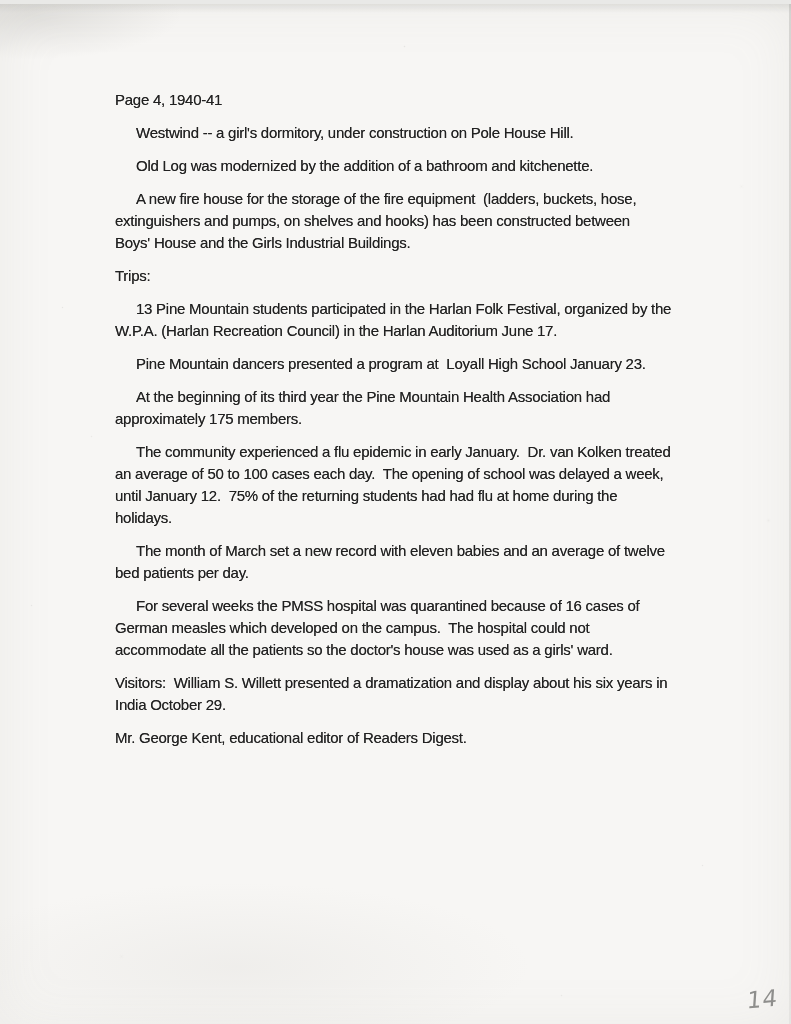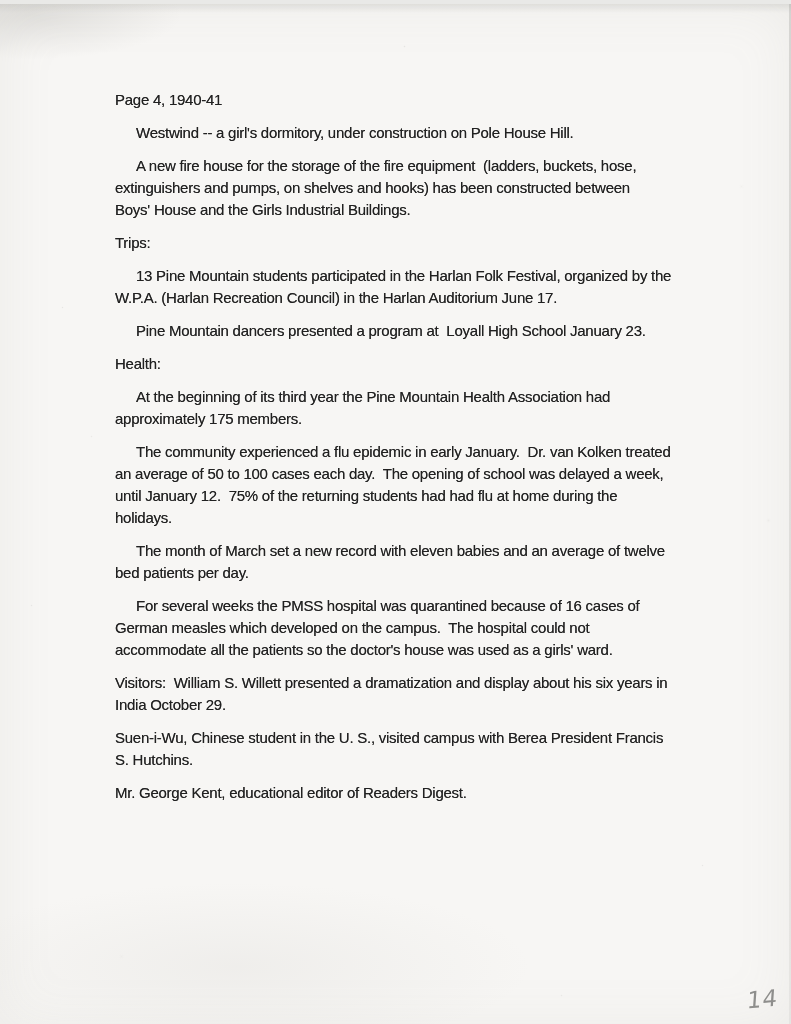--- a/index.html
+++ b/index.html
@@ -79,44 +79,42 @@
 
 <div class="scan-page">
 
   <div class="scan-edge-right"></div>
   <div class="scan-specks"></div>
 
   <div class="doc-content">
     <p class="para">Page 4, 1940-41</p>
 
     <p class="para indent">Westwind -- a girl's dormitory, under construction on Pole House Hill.</p>
+    <p class="para indent">Old Log was modernized by the addition of a bathroom and kitchenette.</p>
     <p class="para indent">A new fire house for the storage of the fire equipment  (ladders, buckets, hose,
 extinguishers and pumps, on shelves and hooks) has been constructed between
 Boys' House and the Girls Industrial Buildings.</p>
 
     <p class="para">Trips:</p>
     <p class="para indent">13 Pine Mountain students participated in the Harlan Folk Festival, organized by the
 W.P.A. (Harlan Recreation Council) in the Harlan Auditorium June 17.</p>
     <p class="para indent">Pine Mountain dancers presented a program at  Loyall High School January 23.</p>
 
-    <p class="para">Health:</p>
     <p class="para indent">At the beginning of its third year the Pine Mountain Health Association had
 approximately 175 members.</p>
     <p class="para indent">The community experienced a flu epidemic in early January.  Dr. van Kolken treated
 an average of 50 to 100 cases each day.  The opening of school was delayed a week,
 until January 12.  75% of the returning students had had flu at home during the
 holidays.</p>
     <p class="para indent">The month of March set a new record with eleven babies and an average of twelve
 bed patients per day.</p>
     <p class="para indent">For several weeks the PMSS hospital was quarantined because of 16 cases of
 German measles which developed on the campus.  The hospital could not
 accommodate all the patients so the doctor's house was used as a girls' ward.</p>
 
     <p class="para">Visitors:  William S. Willett presented a dramatization and display about his six years in
 India October 29.</p>
-    <p class="para">Suen-i-Wu, Chinese student in the U. S., visited campus with Berea President Francis
-S. Hutchins.</p>
     <p class="para">Mr. George Kent, educational editor of Readers Digest.</p>
   </div>
 
   <div class="handwritten-pagenum">14</div>
 
 </div>
 
 </body></html>

